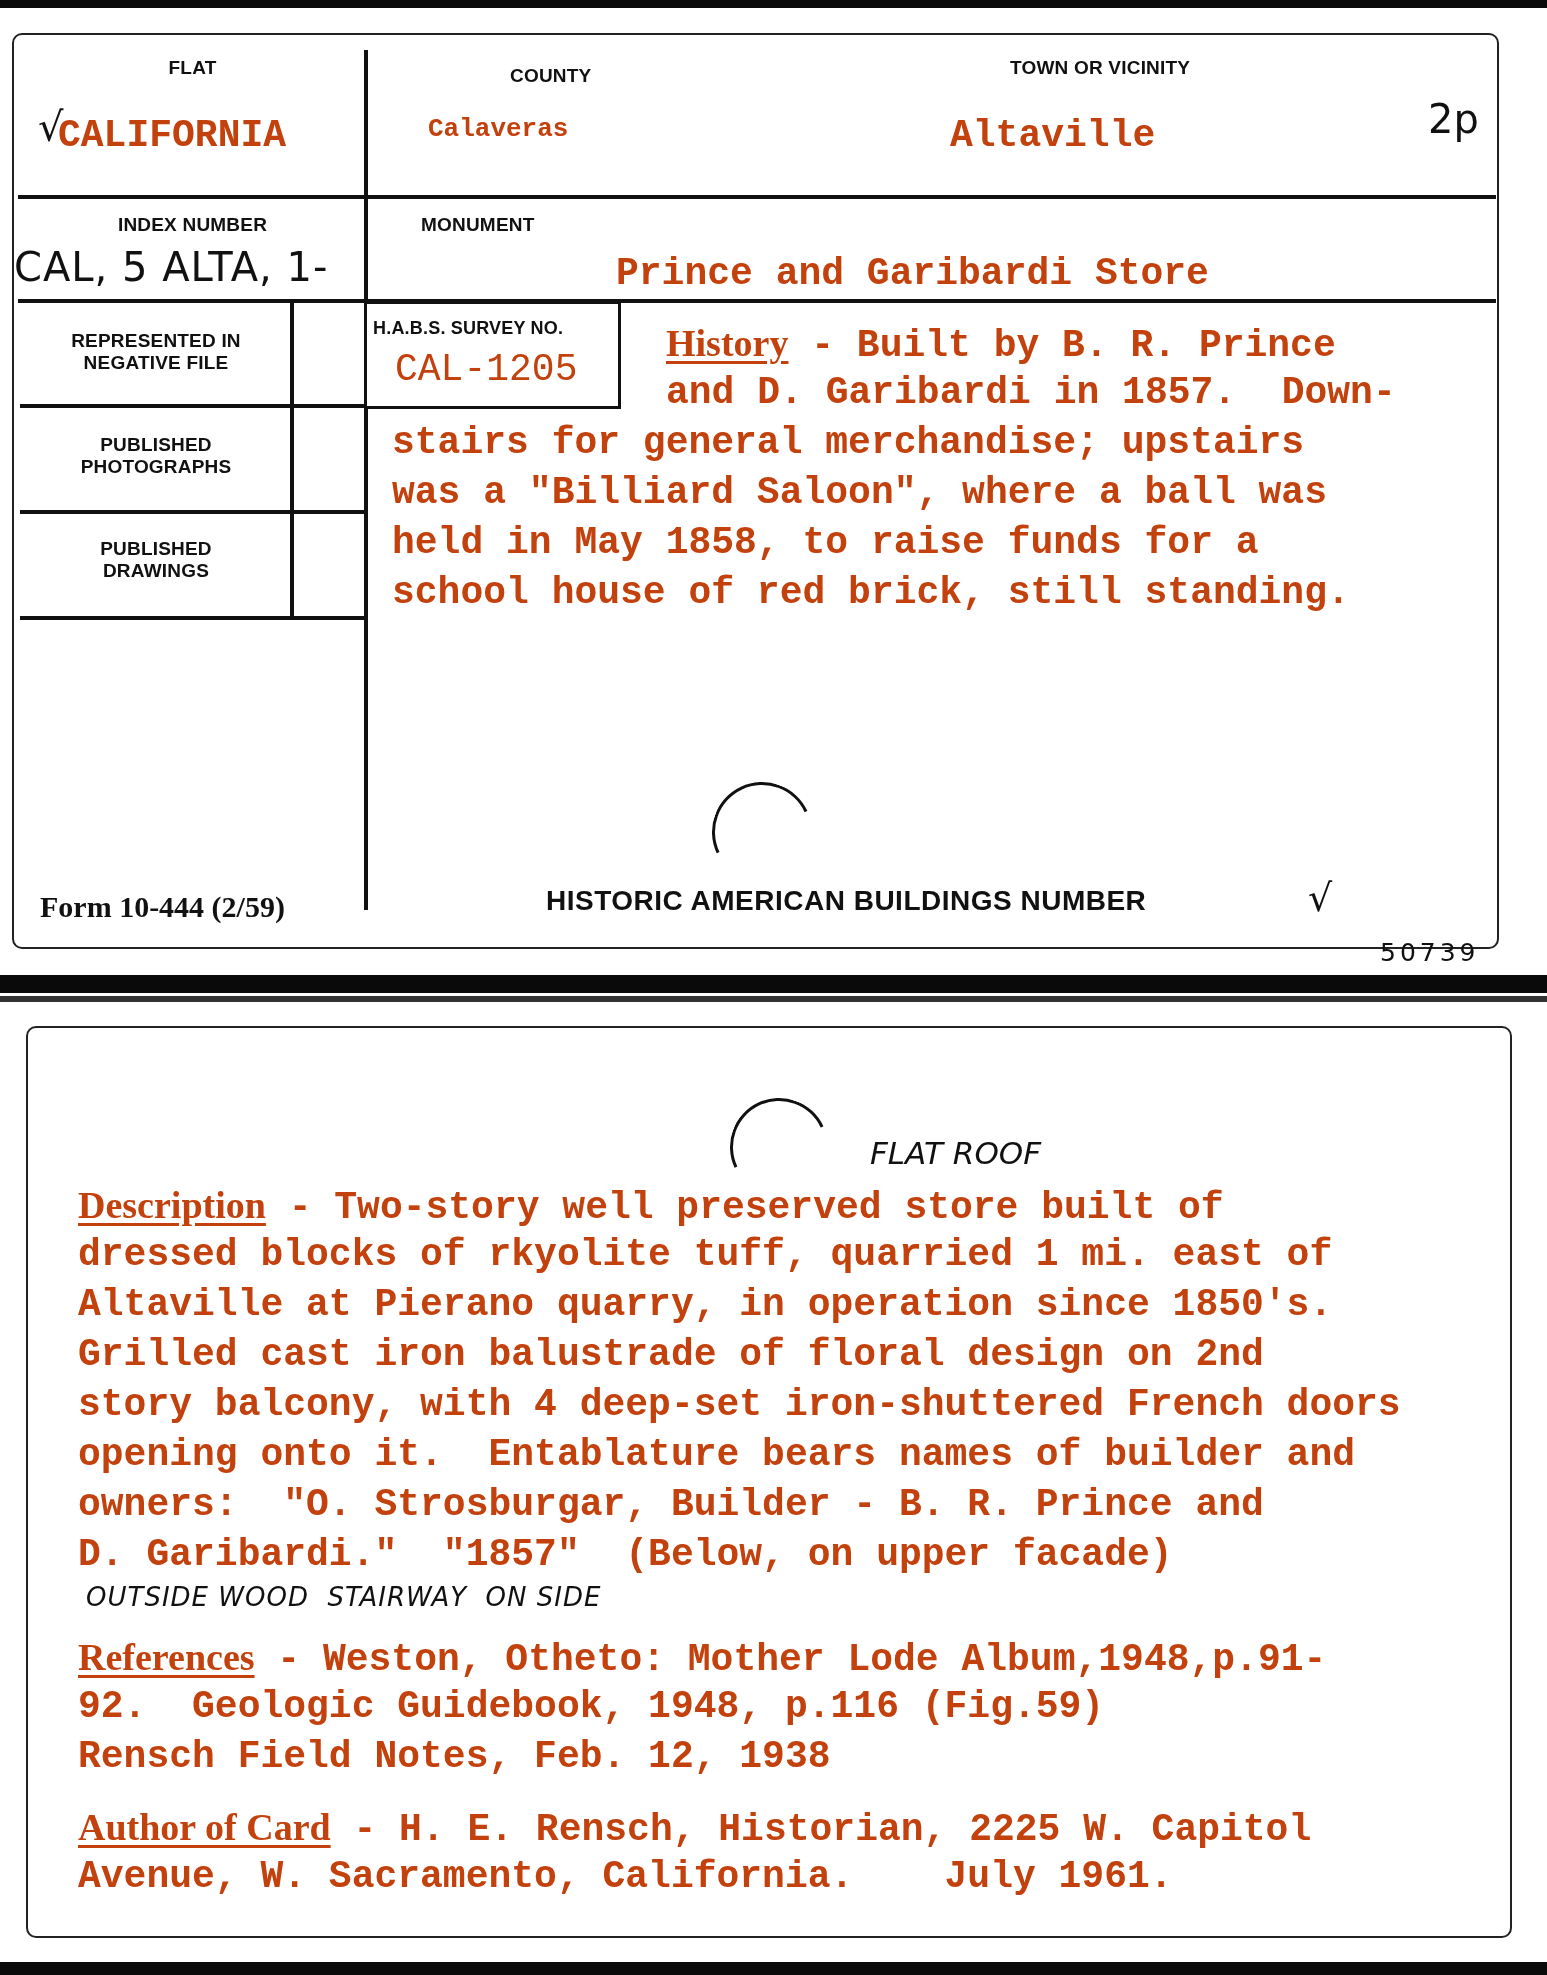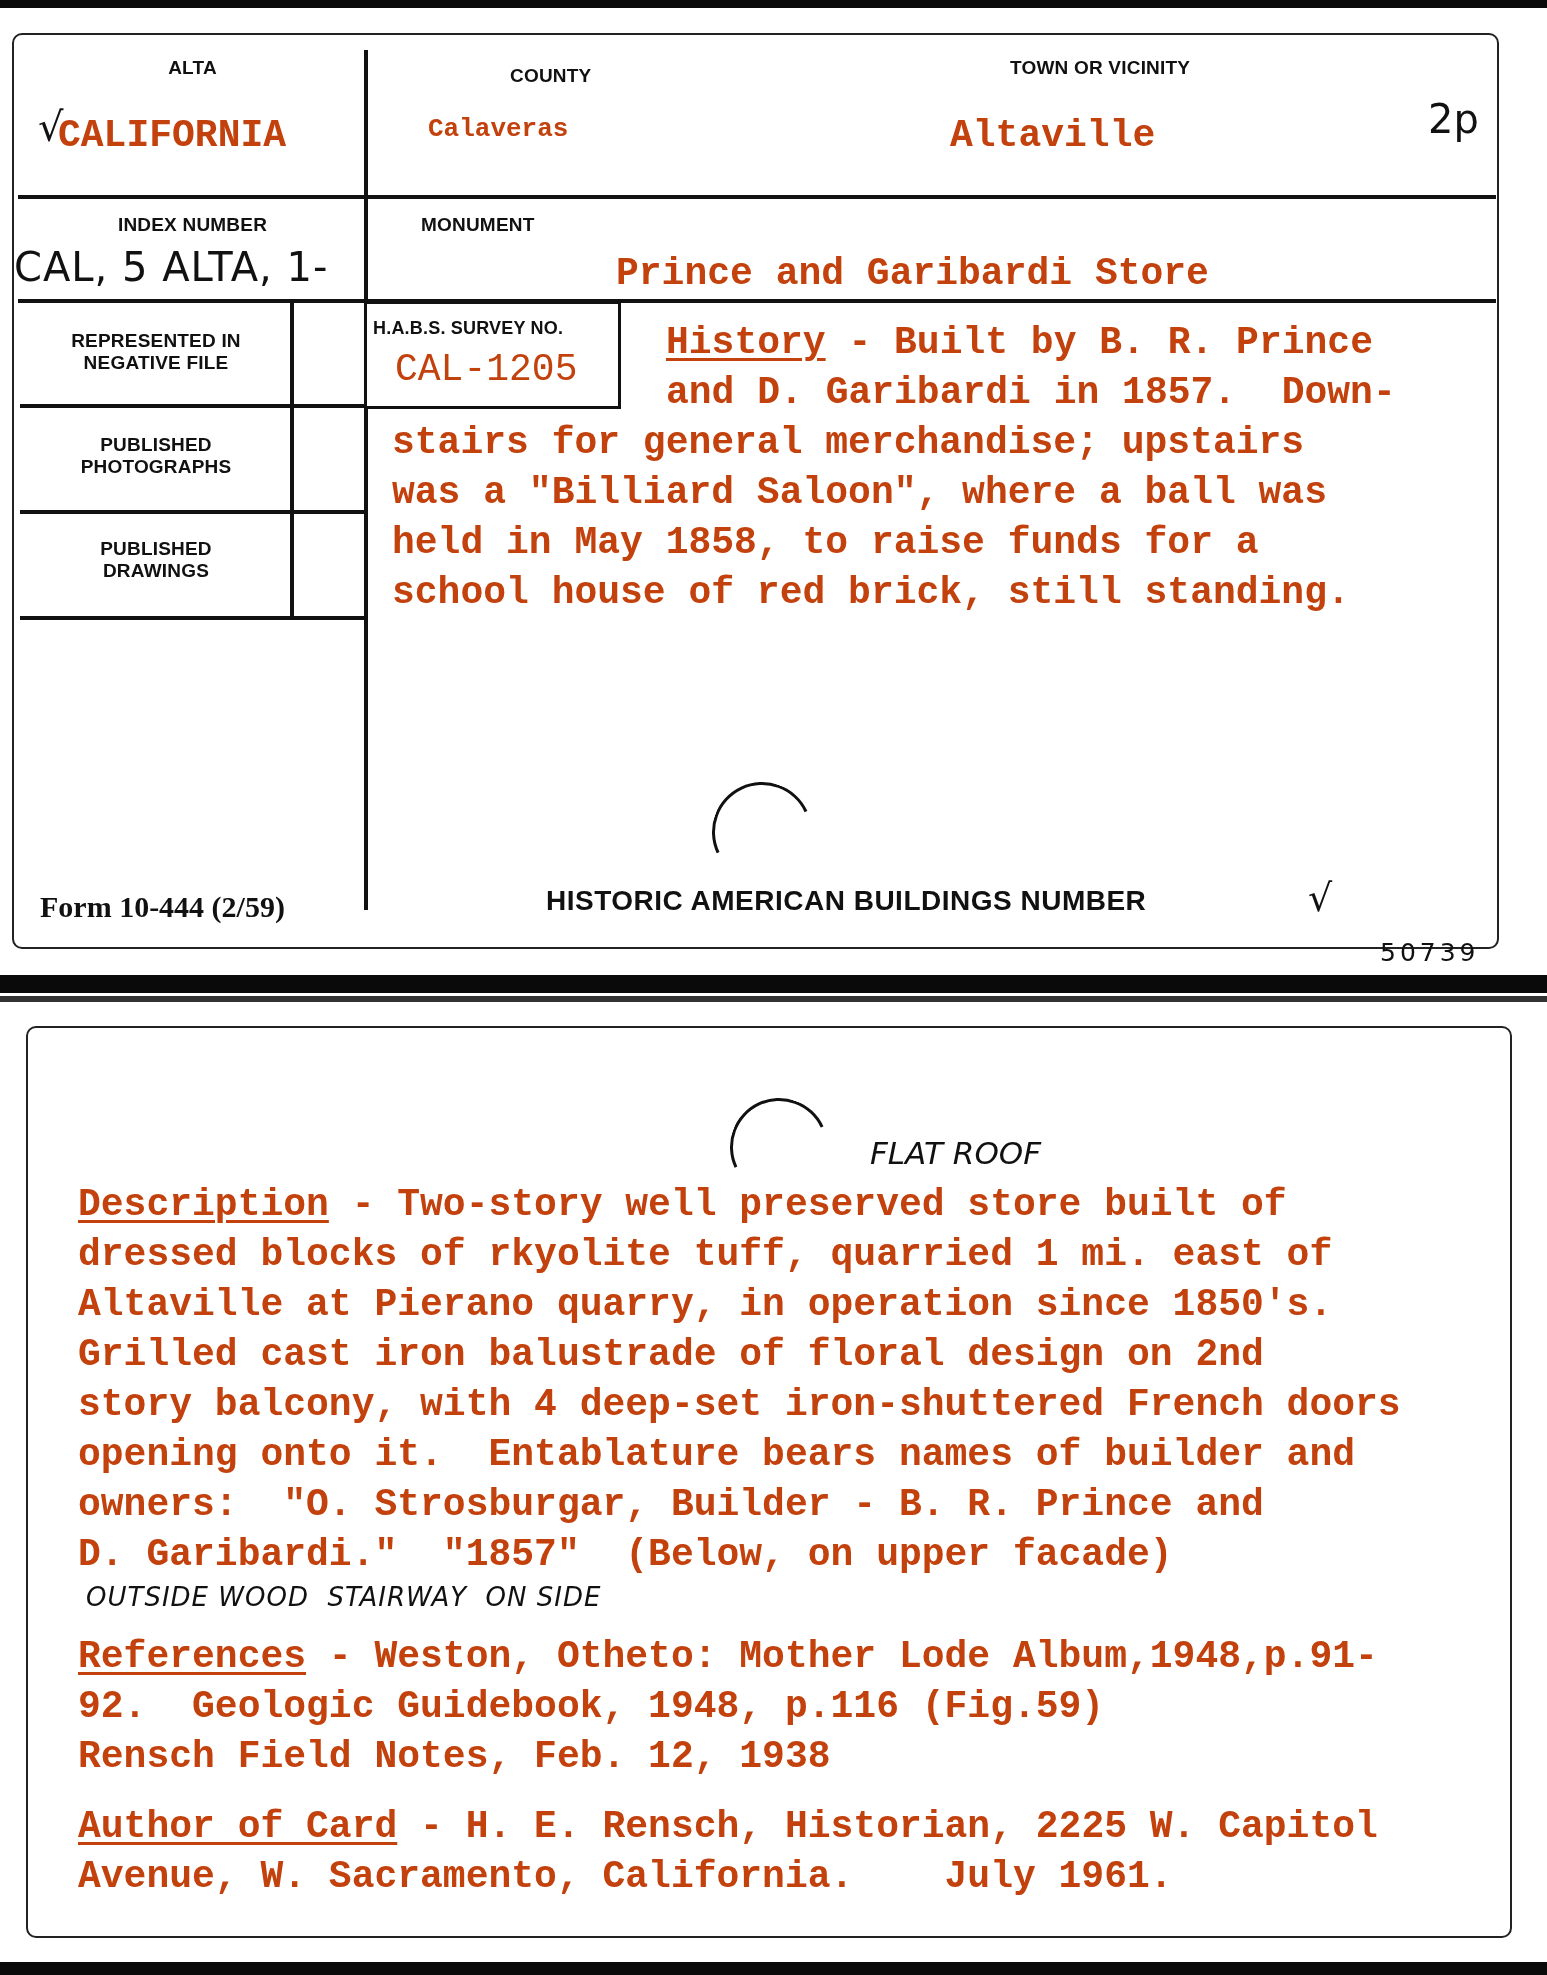--- a/index.html
+++ b/index.html
@@ -5,41 +5,41 @@
   html,body{margin:0;padding:0;background:#fff;}
   body{width:1547px;height:1975px;position:relative;overflow:hidden;color:#111;}
   .abs{position:absolute;}
   .band{position:absolute;left:0;background:#0a0a0a;}
   .card{position:absolute;border:2px solid #222;border-radius:10px;background:#fff;}
   .vline{position:absolute;background:#111;width:4px;}
   .hline{position:absolute;background:#111;height:4px;}
   .lbl{font-family:"Liberation Sans",sans-serif;font-weight:bold;font-size:19px;letter-spacing:0.2px;color:#111;text-align:center;line-height:1.15;}
   .type{font-family:"Liberation Mono","DejaVu Sans Mono",monospace;font-weight:bold;color:#c2410c;}
   .hand{font-family:"DejaVu Sans",sans-serif;color:#111;font-weight:normal;}
-  .ul{text-decoration:underline;text-decoration-thickness:3px;text-underline-offset:5px;}
+  .ul{text-decoration:underline;text-decoration-thickness:3px;text-underline-offset:5px;font-family:Liberation Serif, serif;}
   .para{position:absolute;white-space:pre;font-size:38px;line-height:50px;}
   .habs{position:absolute;border:3px solid #111;background:#fff;}
   .stain{position:absolute;border:3px solid #111;border-radius:50%;border-bottom-color:transparent;border-right-color:transparent;}
 </style>
 </head>
 <body>
 
 <div class="band" style="top:0;width:1547px;height:8px;"></div>
 
 <div class="card" style="left:12px;top:33px;width:1483px;height:912px;"></div>
 
 <div class="vline" style="left:364px;top:50px;height:860px;"></div>
 <div class="hline" style="left:18px;top:195px;width:1478px;"></div>
 <div class="hline" style="left:18px;top:299px;width:1478px;"></div>
 <div class="vline" style="left:290px;top:300px;height:318px;"></div>
 <div class="hline" style="left:20px;top:404px;width:346px;"></div>
 <div class="hline" style="left:20px;top:510px;width:346px;"></div>
 <div class="hline" style="left:20px;top:616px;width:346px;"></div>
 
-<div class="abs lbl" style="left:20px;top:57px;width:345px;">ALTA</div>
+<div class="abs lbl" style="left:20px;top:57px;width:345px;">FLAT</div>
 <div class="abs hand" style="left:38px;top:104px;font-size:40px;">√</div>
 <div class="abs type" style="left:58px;top:114px;font-size:38px;">CALIFORNIA</div>
 
 <div class="abs lbl" style="left:510px;top:57px;margin-top:8px;">COUNTY</div>
 <div class="abs type" style="left:428px;top:114px;font-size:26px;">Calaveras</div>
 
 <div class="abs lbl" style="left:1010px;top:57px;">TOWN OR VICINITY</div>
 <div class="abs type" style="left:950px;top:114px;font-size:38px;">Altaville</div>
 <div class="abs hand" style="left:1428px;top:96px;font-size:40px;">2p</div>
 

